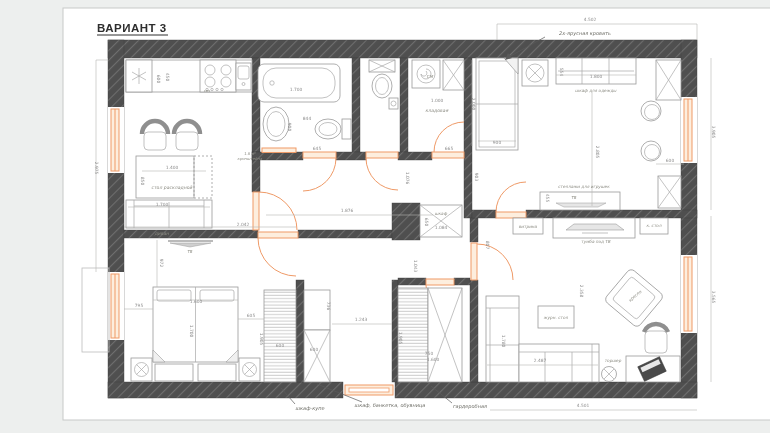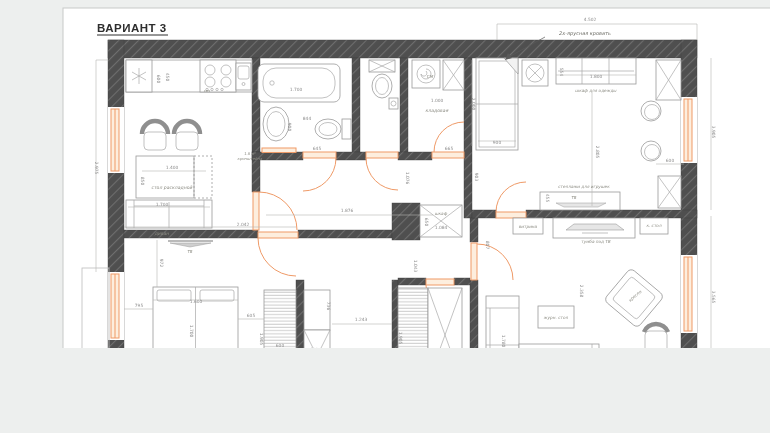--- a/index.html
+++ b/index.html
@@ -1,16 +1,16 @@
 <!DOCTYPE html>
 <html><head>
 <meta charset="utf-8">
 <style>
   html,body{margin:0;padding:0;background:#edefee;}
-  .stage{position:relative;width:770px;height:348px;overflow:hidden;font-family:"Liberation Sans",sans-serif;}
+  .stage{position:relative;width:770px;height:433px;overflow:hidden;font-family:"Liberation Sans",sans-serif;}
   svg{display:block}
   .title-text{font:700 11.5px "Liberation Sans",sans-serif;fill:#2e2e2e;letter-spacing:.5px;}
   .plan-label{font:italic 4.6px "DejaVu Sans",sans-serif;fill:#8b8b82;text-anchor:middle;}
   .callout-label{font:italic 5px "DejaVu Sans",sans-serif;fill:#6f6f68;text-anchor:middle;}
   .dim-label{font:4.4px "DejaVu Sans",sans-serif;fill:#8d8d8d;text-anchor:middle;}
   .furn{stroke:#9a9a9a;fill:#ffffff;stroke-width:.8;}
   .furn2{stroke:#a8a8a8;fill:none;stroke-width:.7;}
   .xline{stroke:#a9a9a9;stroke-width:.7;}
   .dimline{stroke:#b5b5b3;stroke-width:.6;}
   .leader{stroke:#5a5a5a;stroke-width:.7;fill:none;}

